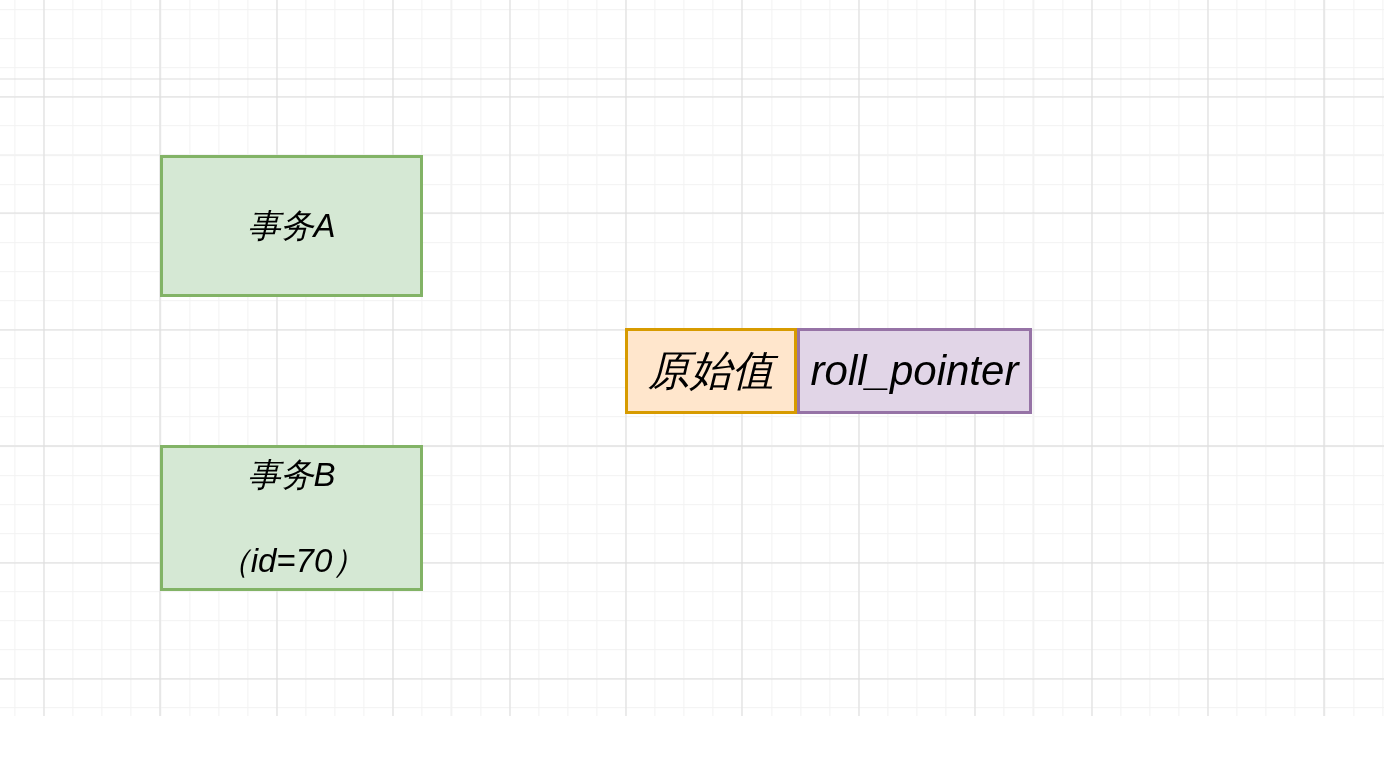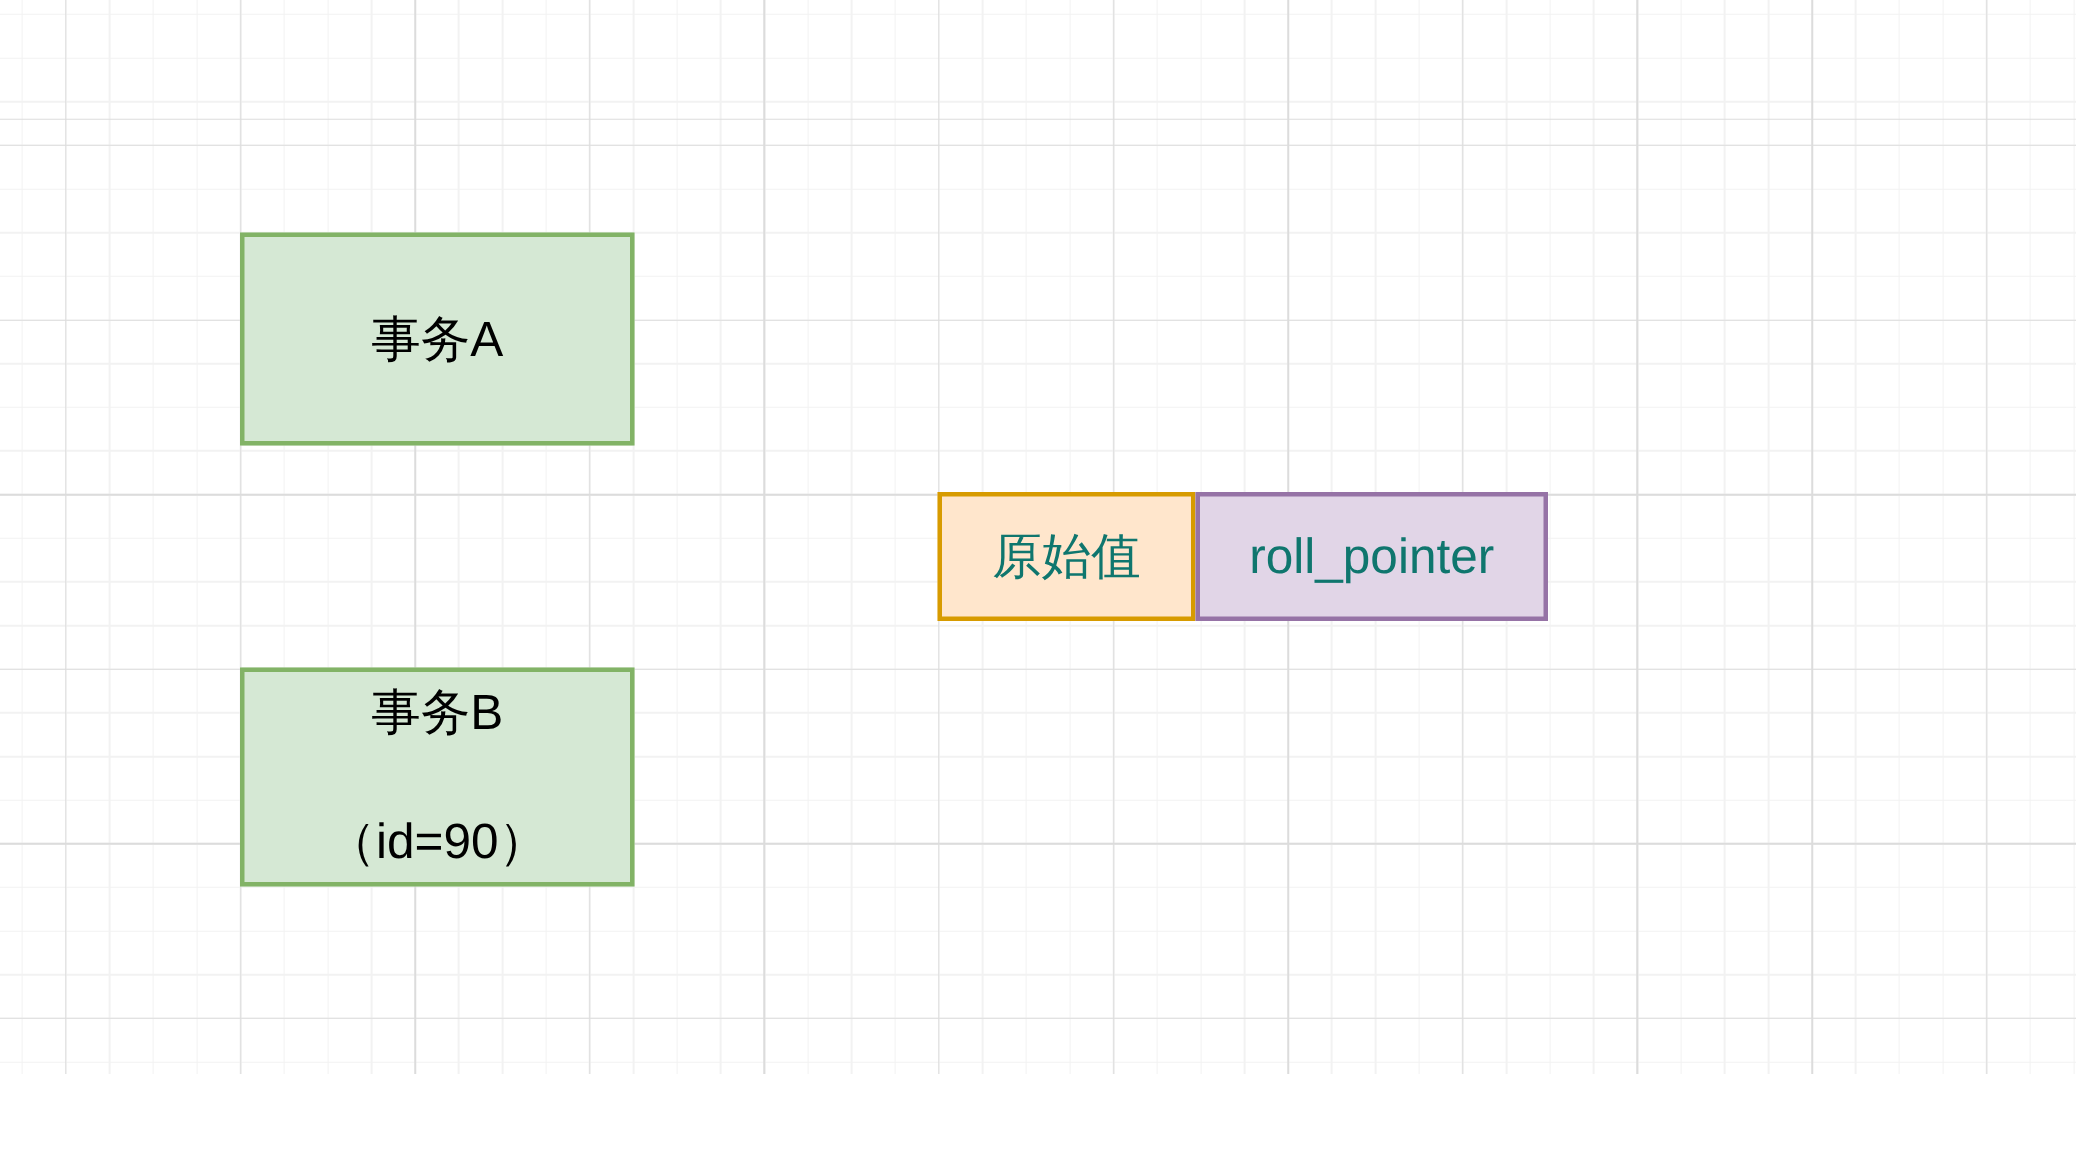--- a/index.html
+++ b/index.html
@@ -17,20 +17,21 @@
     width: 1384px;
     height: 716px;
     background-color: #ffffff;
     
     background-image:
       repeating-linear-gradient(to right,  #dcdcdc 0, #dcdcdc 1px, transparent 1px, transparent 116.4px),
       repeating-linear-gradient(to bottom, #dcdcdc 0, #dcdcdc 1px, transparent 1px, transparent 116.4px),
       repeating-linear-gradient(to right,  #f2f2f2 0, #f2f2f2 1px, transparent 1px, transparent 29.1px),
       repeating-linear-gradient(to bottom, #f2f2f2 0, #f2f2f2 1px, transparent 1px, transparent 29.1px);
     background-position: 43.5px 0, 0 96.5px, 14.4px 0, 0 9.2px;
+    font-style: italic;
   }
   .node {
     position: absolute;
     box-sizing: border-box;
     display: flex;
     flex-direction: column;
     align-items: center;
     justify-content: center;
     text-align: center;
     color: #000000;
@@ -49,40 +50,40 @@
     top: 328px;
     height: 86px;
     display: flex;
   }
   .cell {
     box-sizing: border-box;
     height: 86px;
     display: flex;
     align-items: center;
     justify-content: center;
-    color: #0f766e;
-    font-size: 33px;
+    color: #000000;
+    font-size: 42px;
     white-space: nowrap;
   }
   .cell-orange { width: 172px; background: #ffe6cc; border: 3px solid #d79b00; }
   .cell-red    { width: 173px; background: #f8cecc; border: 3px solid #b85450; }
   .cell-purple { width: 235px; background: #e1d5e7; border: 3px solid #9673a6; }
 </style>
 </head>
 <body>
 
 <div class="canvas">
 
   <div class="node node-green" id="node-a">
     <div>事务A</div>
   </div>
 
   <div class="node node-green" id="node-b">
     <div>事务B</div>
-    <div>（id=90）</div>
+    <div>（id=70）</div>
   </div>
 
   <div class="record-row">
     <div class="cell cell-orange">
       <span>原始值</span>
     </div>
     <div class="cell cell-purple">
       <span>roll_pointer</span>
     </div>
   </div>

